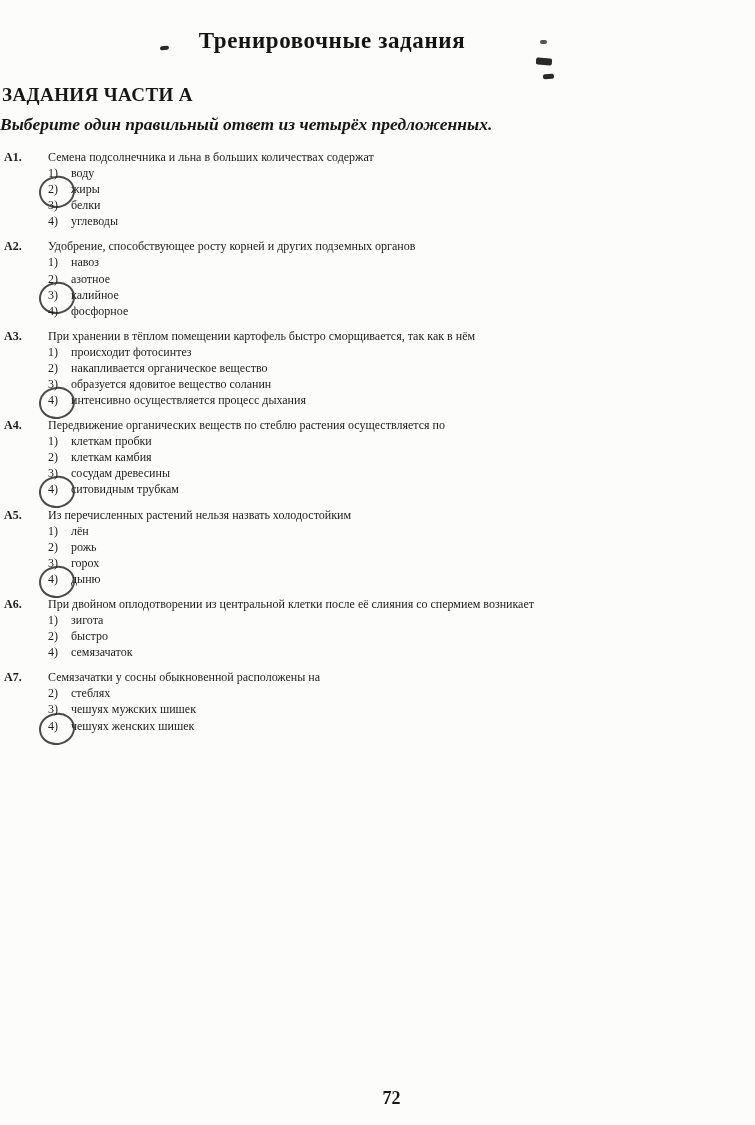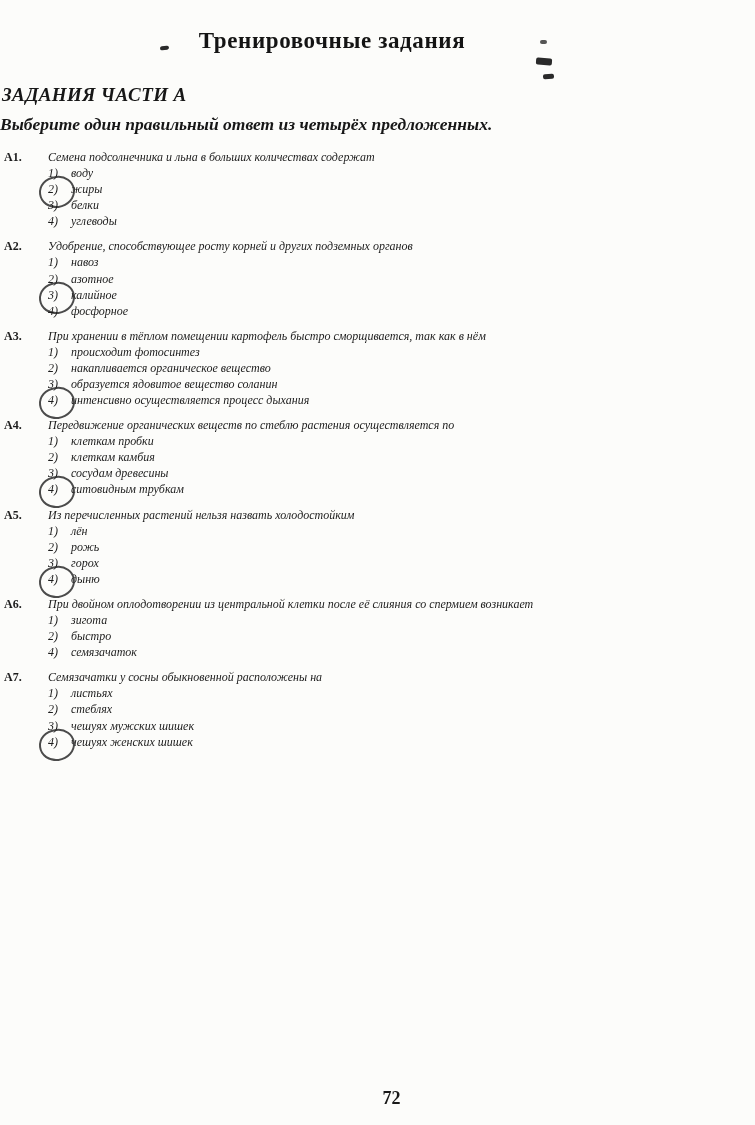--- a/index.html
+++ b/index.html
@@ -28,21 +28,20 @@
     letter-spacing: 0.6px;
     margin: 8px 70px 0 0;
     color: #141414;
   }
   .section-heading {
     font-size: 19px;
     font-weight: bold;
     letter-spacing: 0.4px;
     margin: 30px 0 8px -14px;
     color: #171717;
-    font-style: italic;
   }
   .instruction {
     font-weight: bold;
     font-style: italic;
     font-size: 17.5px;
     margin: 0 0 14px -16px;
     color: #171717;
   }
   .question {
     display: flex;
@@ -52,21 +51,20 @@
   }
   .qlabel {
     flex: 0 0 44px;
     margin-left: -12px;
     font-weight: bold;
     white-space: nowrap;
   }
   .qbody {
     flex: 1;
     padding-right: 6px;
-    font-style: italic;
   }
   .qtext { }
   .options { }
   .option {
     position: relative;
   }
   .optnum {
     display: inline-block;
     position: relative;
     margin-right: 5px;
@@ -194,21 +192,20 @@
               <div class="option"><span class="optnum">2)</span><span class="opttext">быстро</span></div>
               <div class="option"><span class="optnum">4)</span><span class="opttext">семязачаток</span></div>
             </div>
           </div>
         </div>
         <div class="question">
           <span class="qlabel">А7.</span>
           <div class="qbody">
             <div class="qtext">Семязачатки у сосны обыкновенной расположены на</div>
             <div class="options">
-              <div class="option"><span class="optnum">1)</span><span class="opttext">листьях</span></div>
               <div class="option"><span class="optnum">2)</span><span class="opttext">стеблях</span></div>
               <div class="option"><span class="optnum">3)</span><span class="opttext">чешуях мужских шишек</span></div>
               <div class="option circled"><span class="optnum">4)</span><span class="opttext">чешуях женских шишек</span></div>
             </div>
           </div>
         </div>
       </div>
   </div>
 
   <div class="page-number">72</div>

